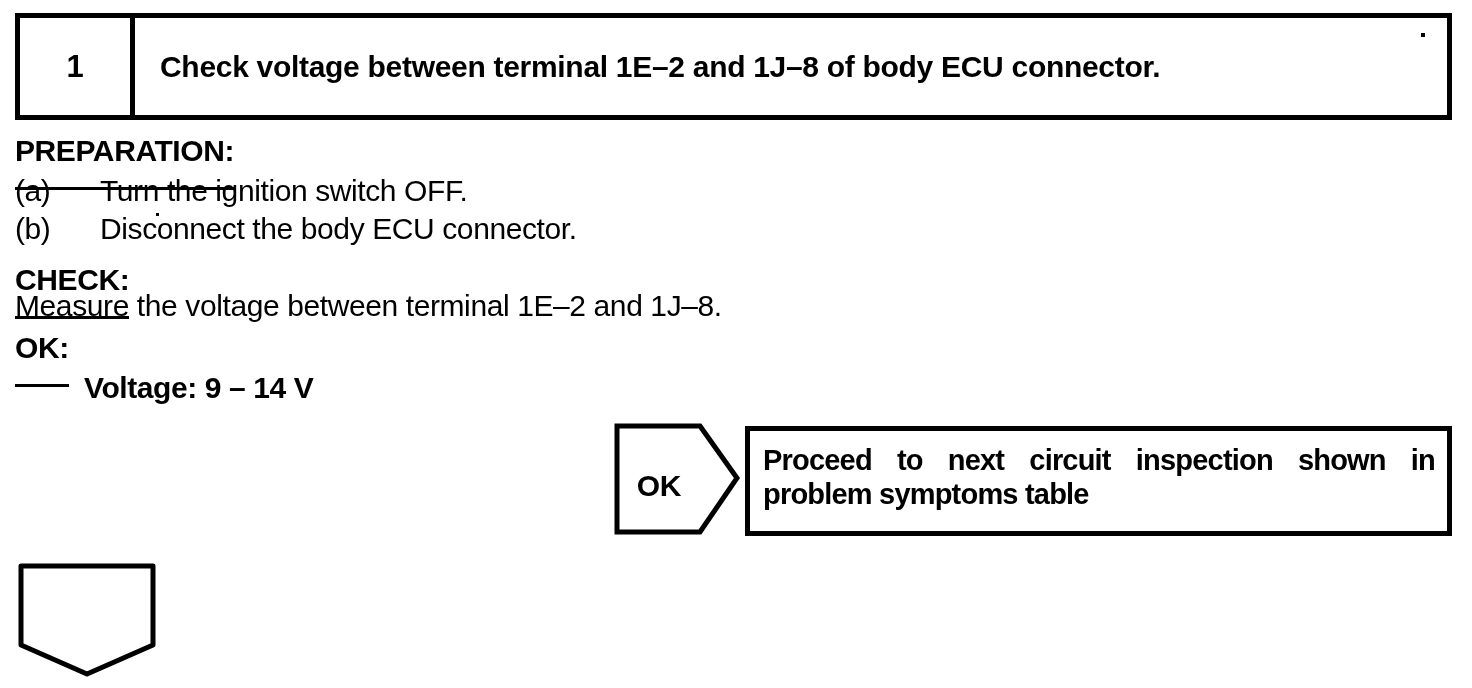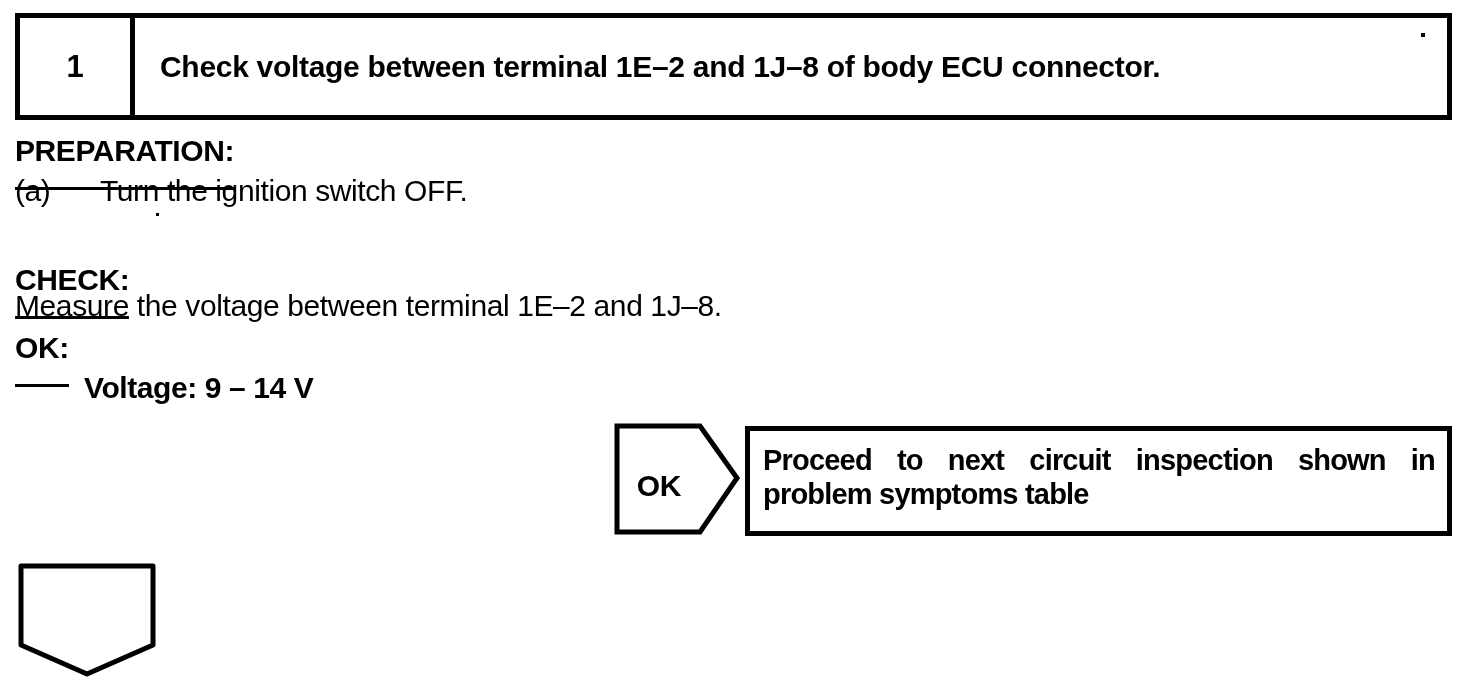--- a/index.html
+++ b/index.html
@@ -67,20 +67,23 @@
     </div>
     <div class="step-title-cell">Check voltage between terminal 1E–2 and 1J–8 of body ECU connector.</div>
   </div>
 
   <div class="bodyline heading" style="top:133px">
     <span>PREPARATION:</span>
   </div>
   <div class="bodyline" style="top:173px">
     <span class="lbl">(a)</span><span>Turn the ignition switch OFF.</span>
   </div>
+  <div class="bodyline" style="top:211px">
+    <span class="lbl">(b)</span><span>Disconnect the body ECU connector.</span>
+  </div>
 
   <div class="bodyline heading" style="top:262px">
     <span>CHECK:</span>
   </div>
   <div class="bodyline" style="top:288px">Measure the voltage between terminal 1E–2 and 1J–8.</div>
 
   <div class="bodyline heading" style="top:330px">
     <span>OK:</span>
   </div>
   <div class="bodyline indent bold" style="top:370px">Voltage: 9 – 14 V</div>

